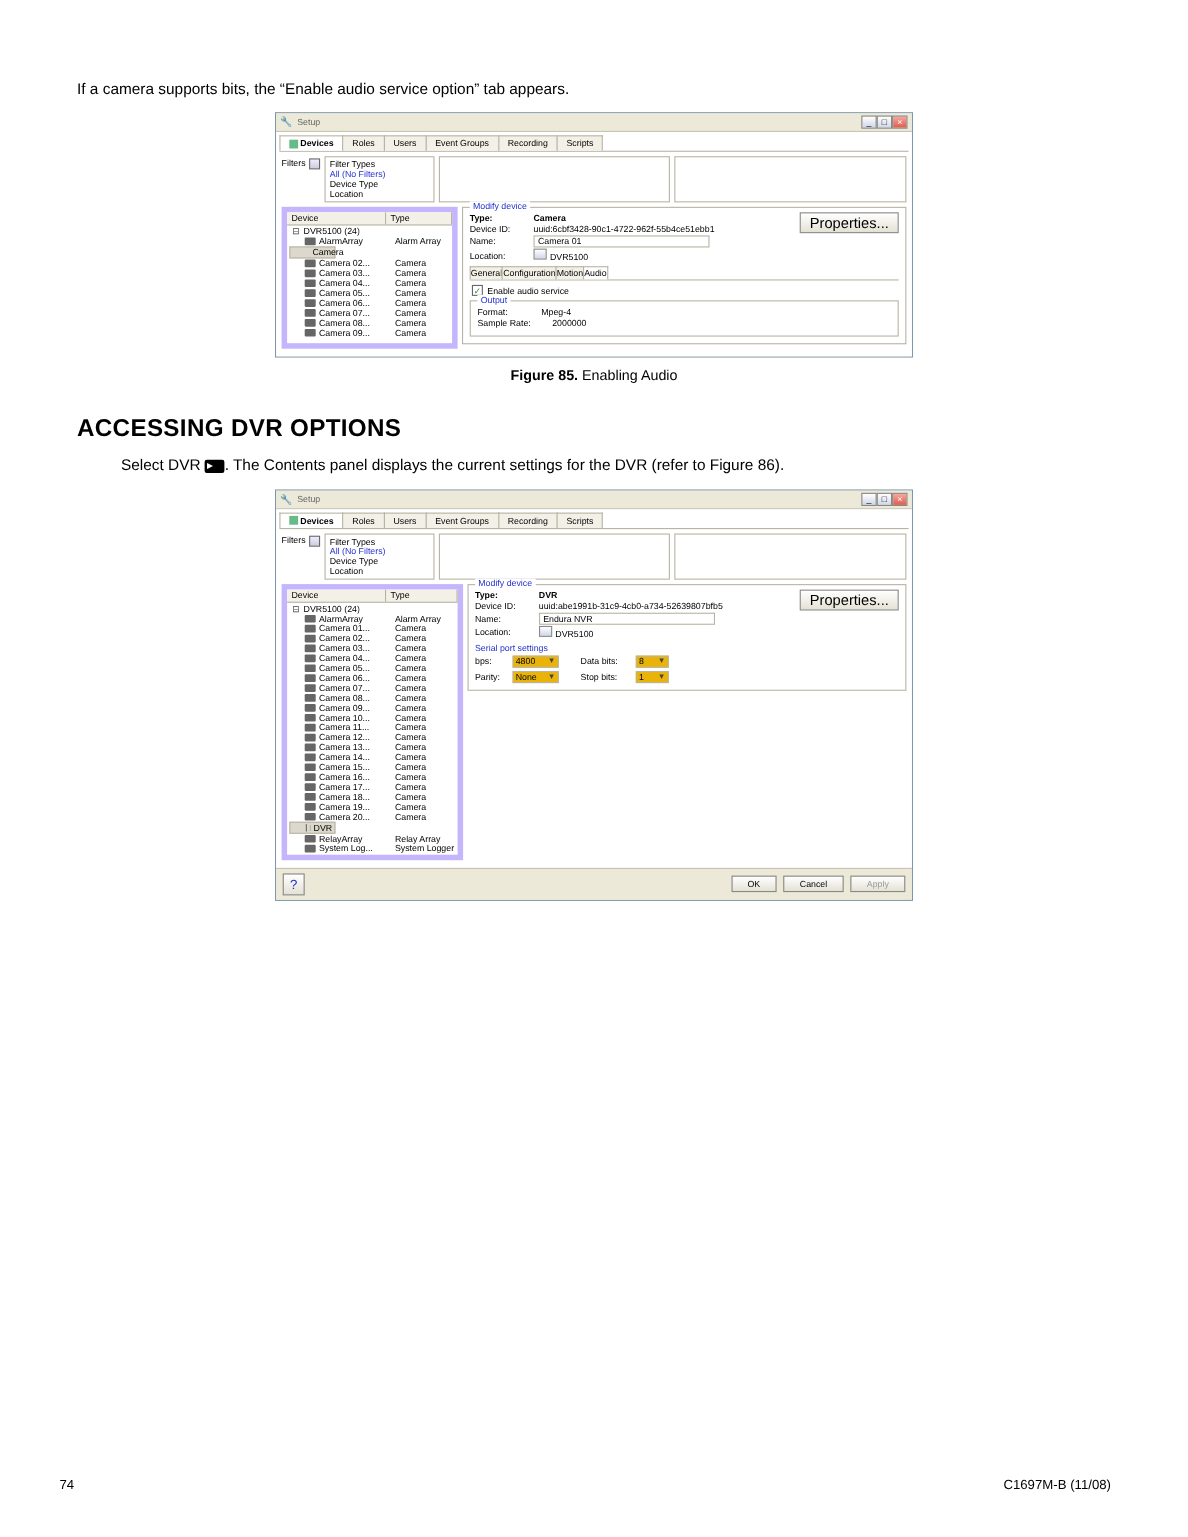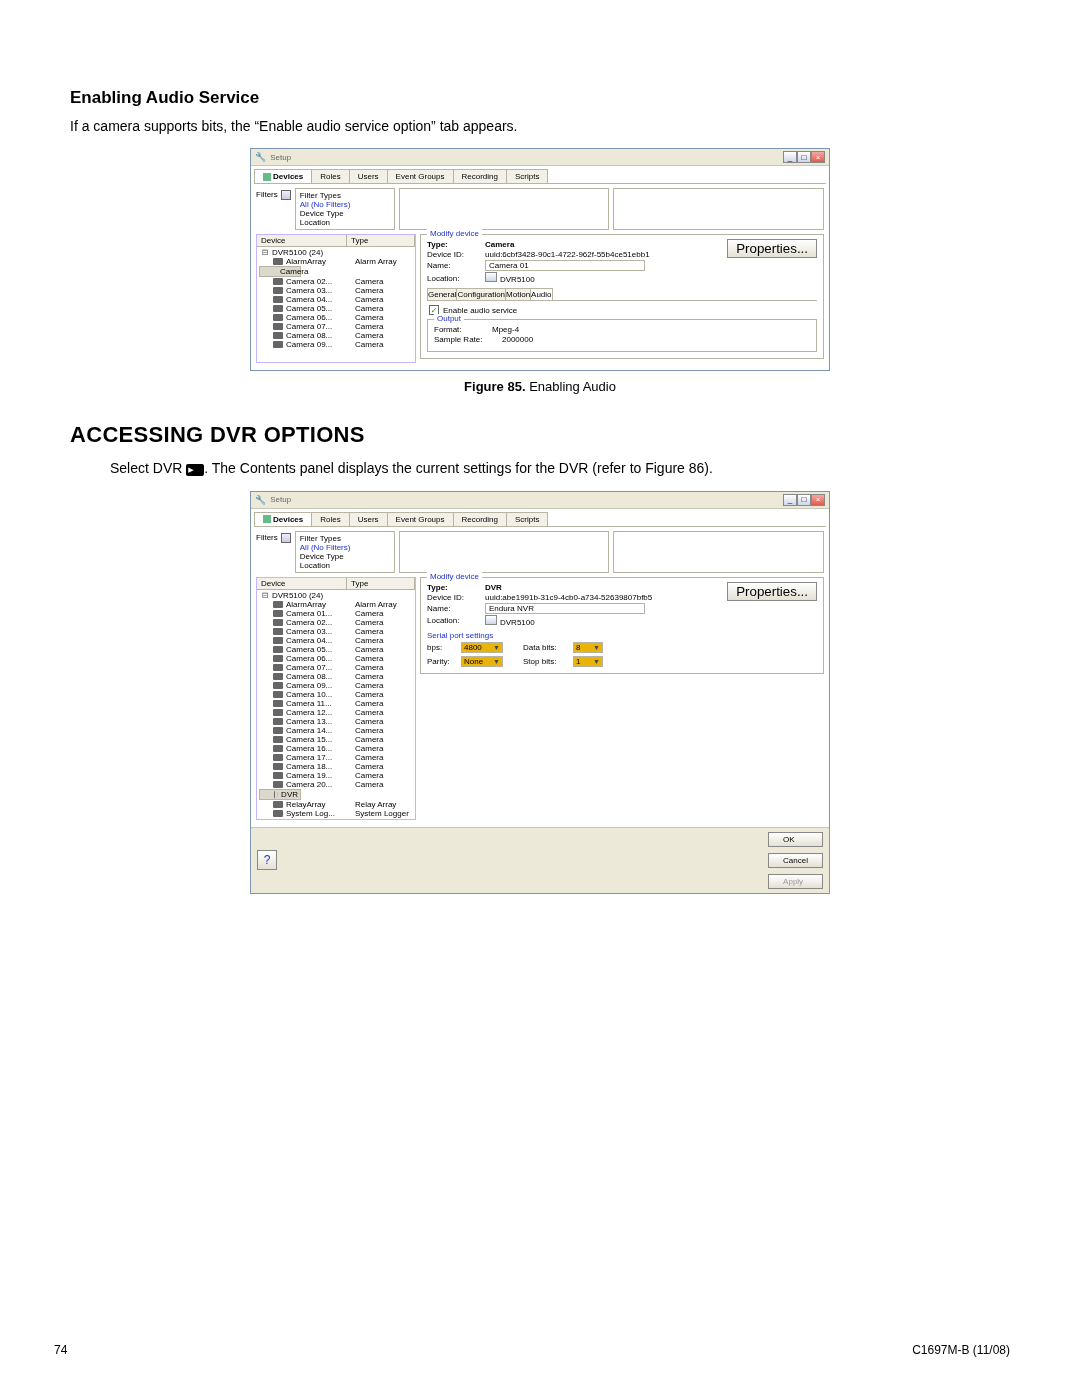--- a/index.html
+++ b/index.html
@@ -31,21 +31,21 @@
   .tab .ticon { width:8px;height:8px;background:#6b8; display:inline-block; }
   .content-area { padding:4px 2px; }
   .filters-row { display:flex; gap:4px; margin-bottom:4px; }
   .filters-label { display:flex; align-items:flex-start; gap:3px; padding-top:2px; }
   .filters-label .funnel { width:10px;height:10px; border:1px solid #666; background:linear-gradient(#eef,#ccd); }
   .filter-box { border:1px solid #b8b4a4; padding:2px 4px; min-width:100px; background:#fff; }
   .filter-item { color:#000; }
   .filter-item.link { color:#2030d0; }
   .blank-box { border:1px solid #b8b4a4; background:#fff; flex:1; min-height:40px; }
   .mid-row { display:flex; gap:4px; align-items:stretch; }
-  .device-list { border:1px solid #c4b5fd; min-width:160px; }
+  .device-list { border:5px solid #c4b5fd; min-width:160px; }
   .device-list-h { display:flex; background:#f3f1e7; border-bottom:1px solid #b8b4a4; }
   .device-list-h div { padding:1px 4px; border-right:1px solid #b8b4a4; }
   .dcol1 { width:90px; }
   .dcol2 { flex:1; }
   .tree { padding:1px 1px 1px 2px; }
   .tree-row { display:flex; padding:0 2px; gap:3px; align-items:center; white-space:nowrap; }
   .tree-row.sel { background:#dcd8cc; }
   .tree-row .bul { width:8px; text-align:center; color:#444; }
   .tree-row .cicon { width:10px; height:7px; background:#666; display:inline-block; border-radius:1px; }
   .tree-row .cname { width:66px; overflow:hidden; }
@@ -62,31 +62,30 @@
   .subtabs { display:flex; margin-top:4px; border-bottom:1px solid #b8b4a4; }
   .subtab { padding:1px 0; border:1px solid #b8b4a4; border-bottom:none; margin-right:-1px; background:#f3f1e7; }
   .subtab.active { background:#fff; font-weight:normal; }
   .checkbox-row { display:flex; align-items:center; gap:4px; padding:4px 2px; }
   .checkbox-row .cb { width:10px;height:10px; border:1px solid #666; display:flex; align-items:center; justify-content:center; font-size:8px; color:#2a7d2a; }
   .serial-grid { display:grid; grid-template-columns:28px 56px 44px 36px; gap:3px 6px; align-items:center; }
   .sel { border:1px solid #b8b4a4; padding:0 2px; background:#eab308; display:flex; justify-content:space-between; align-items:center; width:42px; }
   .sel .arr { font-size:7px; color:#444; }
   .btn-row { display:flex; justify-content:space-between; align-items:center; padding:4px 6px; background:#ece9d8; border-top:1px solid #c8c4b8; }
   .help-btn { width:20px;height:20px;border:1px solid #888;background:linear-gradient(#fff,#e4e1d4); display:flex;align-items:center;justify-content:center; font-size:12px; color:#2030d0; }
-  .action-btns { display:flex; gap:6px;flex-direction:column; }
+  .action-btns { display:flex; gap:6px; }
   .action-btns .abtn { border:1px solid #888; background:linear-gradient(#fff,#e4e1d4); padding:2px 14px; }
   .action-btns .abtn.disabled { color:#999; }
   .link-txt { color:#2030d0; }
 </style>
 </head>
 <body>
 
 <div class="page">
 
-  <div class="h3">Enabling Audio Service</div>
   <div class="body-text">If a camera supports bits, the “Enable audio service option” tab appears.</div>
 
   <div class="figure-wrap">
     <div class="win">
       <div class="win-title">
         <span class="wrench">🔧</span>
         <span class="title-text">Setup</span>
         <div class="winctl">
           <span class="winbtn">_</span>
           <span class="winbtn">□</span>

